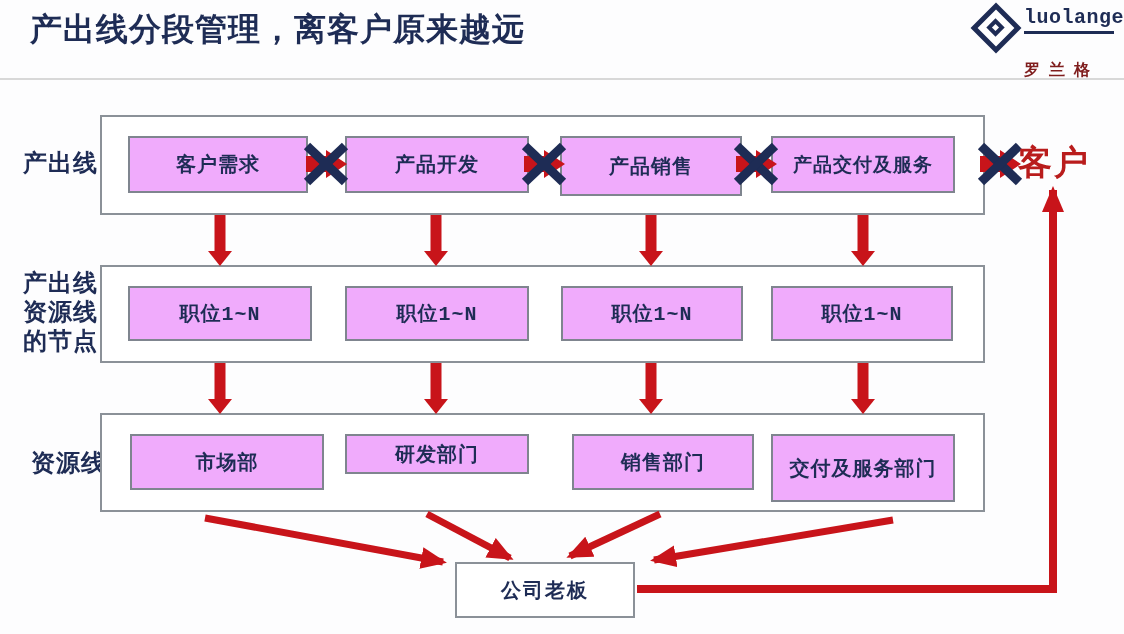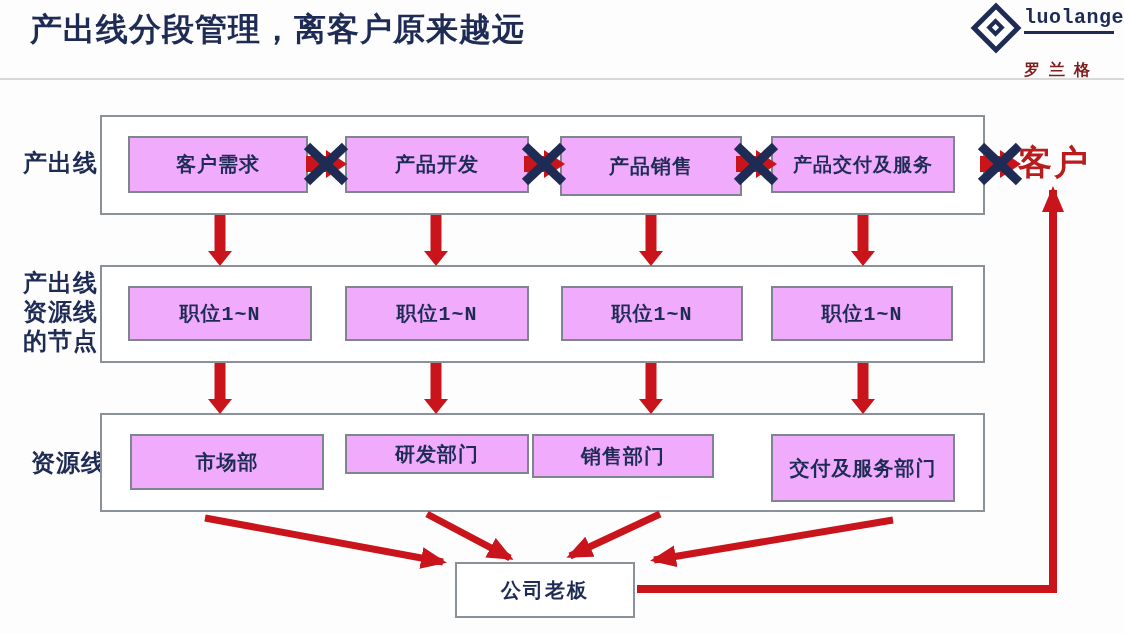--- a/index.html
+++ b/index.html
@@ -103,21 +103,21 @@
   <div class="box" style="left:560px;top:136px;width:182px;height:60px;">产品销售</div>
   <div class="box" style="left:771px;top:136px;width:184px;height:57px;font-size:19px;">产品交付及服务</div>
 
   <div class="box" style="left:128px;top:286px;width:184px;height:55px;">职位1~N</div>
   <div class="box" style="left:345px;top:286px;width:184px;height:55px;">职位1~N</div>
   <div class="box" style="left:561px;top:286px;width:182px;height:55px;">职位1~N</div>
   <div class="box" style="left:771px;top:286px;width:182px;height:55px;">职位1~N</div>
 
   <div class="box" style="left:130px;top:434px;width:194px;height:56px;">市场部</div>
   <div class="box" style="left:345px;top:434px;width:184px;height:40px;">研发部门</div>
-  <div class="box" style="left:532px;top:434px;width:182px;height:44px;">销售部门</div>
+  <div class="box" style="left:572px;top:434px;width:182px;height:56px;">销售部门</div>
   <div class="box" style="left:771px;top:434px;width:184px;height:68px;">交付及服务部门</div>
 
   <div class="customer">客户</div>
   <div class="boss">公司老板</div>
 
   <svg class="overlay" width="1124" height="634" viewBox="0 0 1124 634">
     <defs>
       <marker id="ah" markerUnits="userSpaceOnUse" markerWidth="27" markerHeight="23" refX="22" refY="11" orient="auto">
         <path d="M0,0 L26,11 L0,22 Z" fill="#c8141a"></path>
       </marker>

